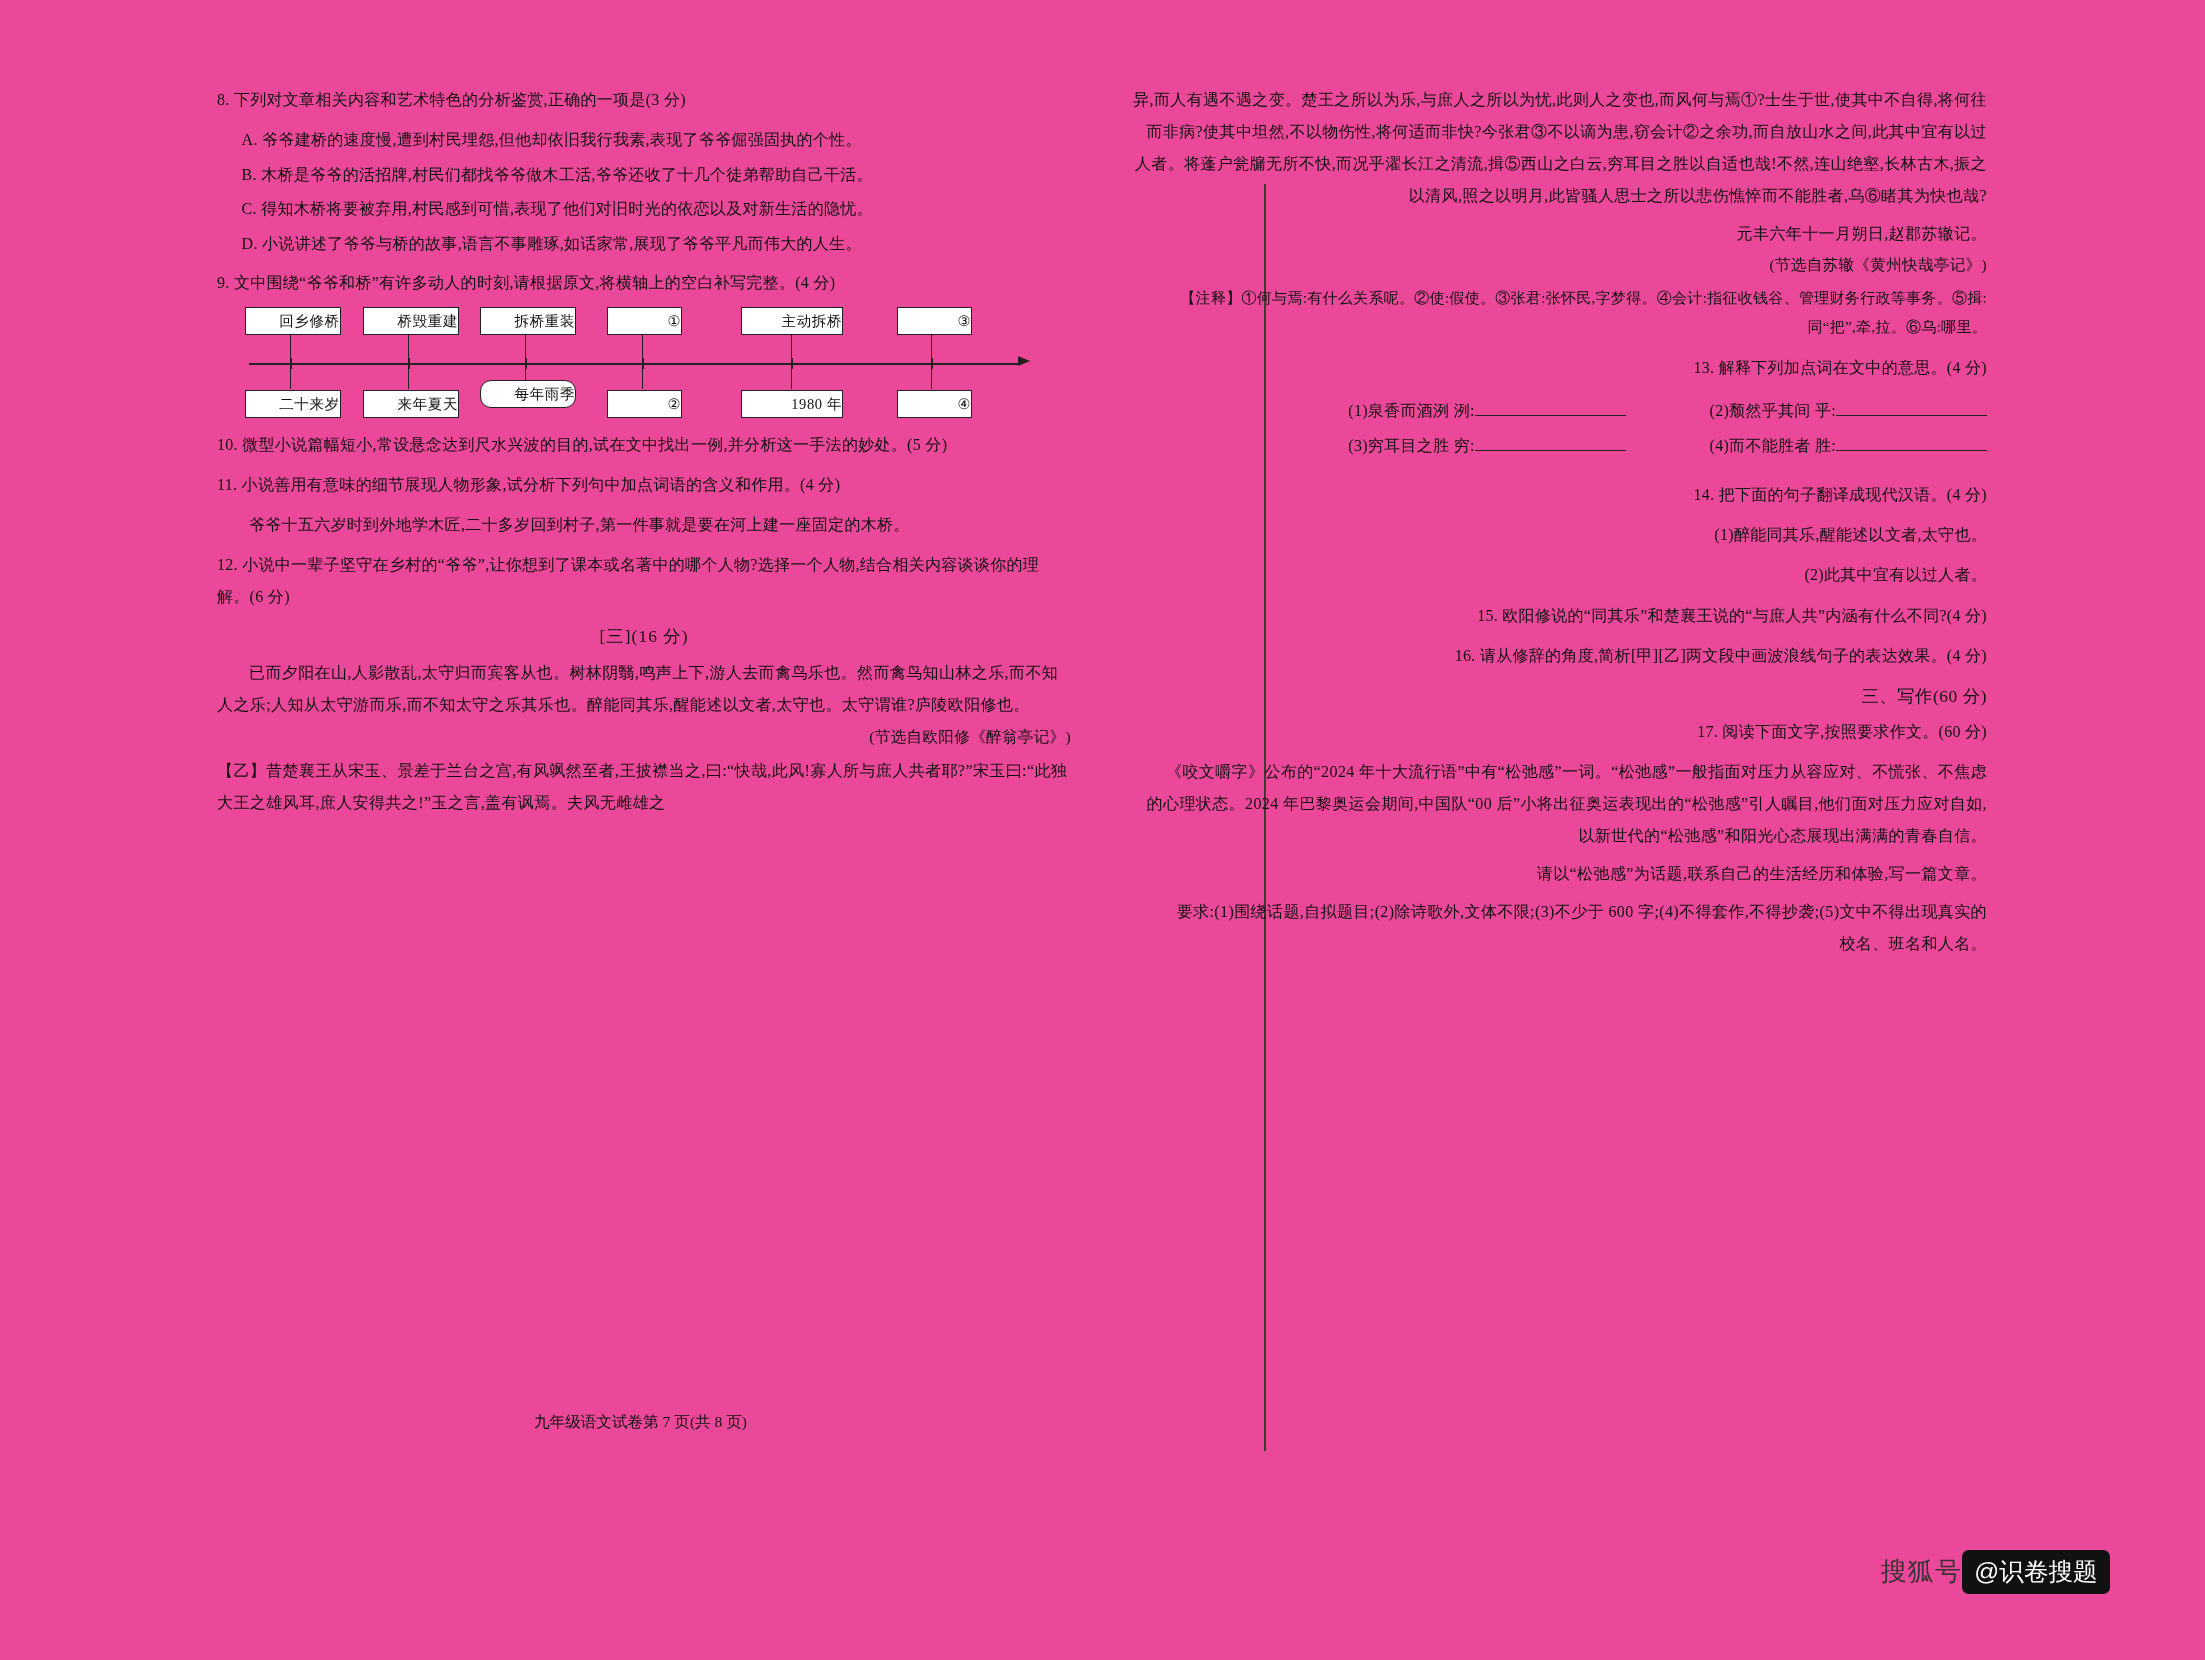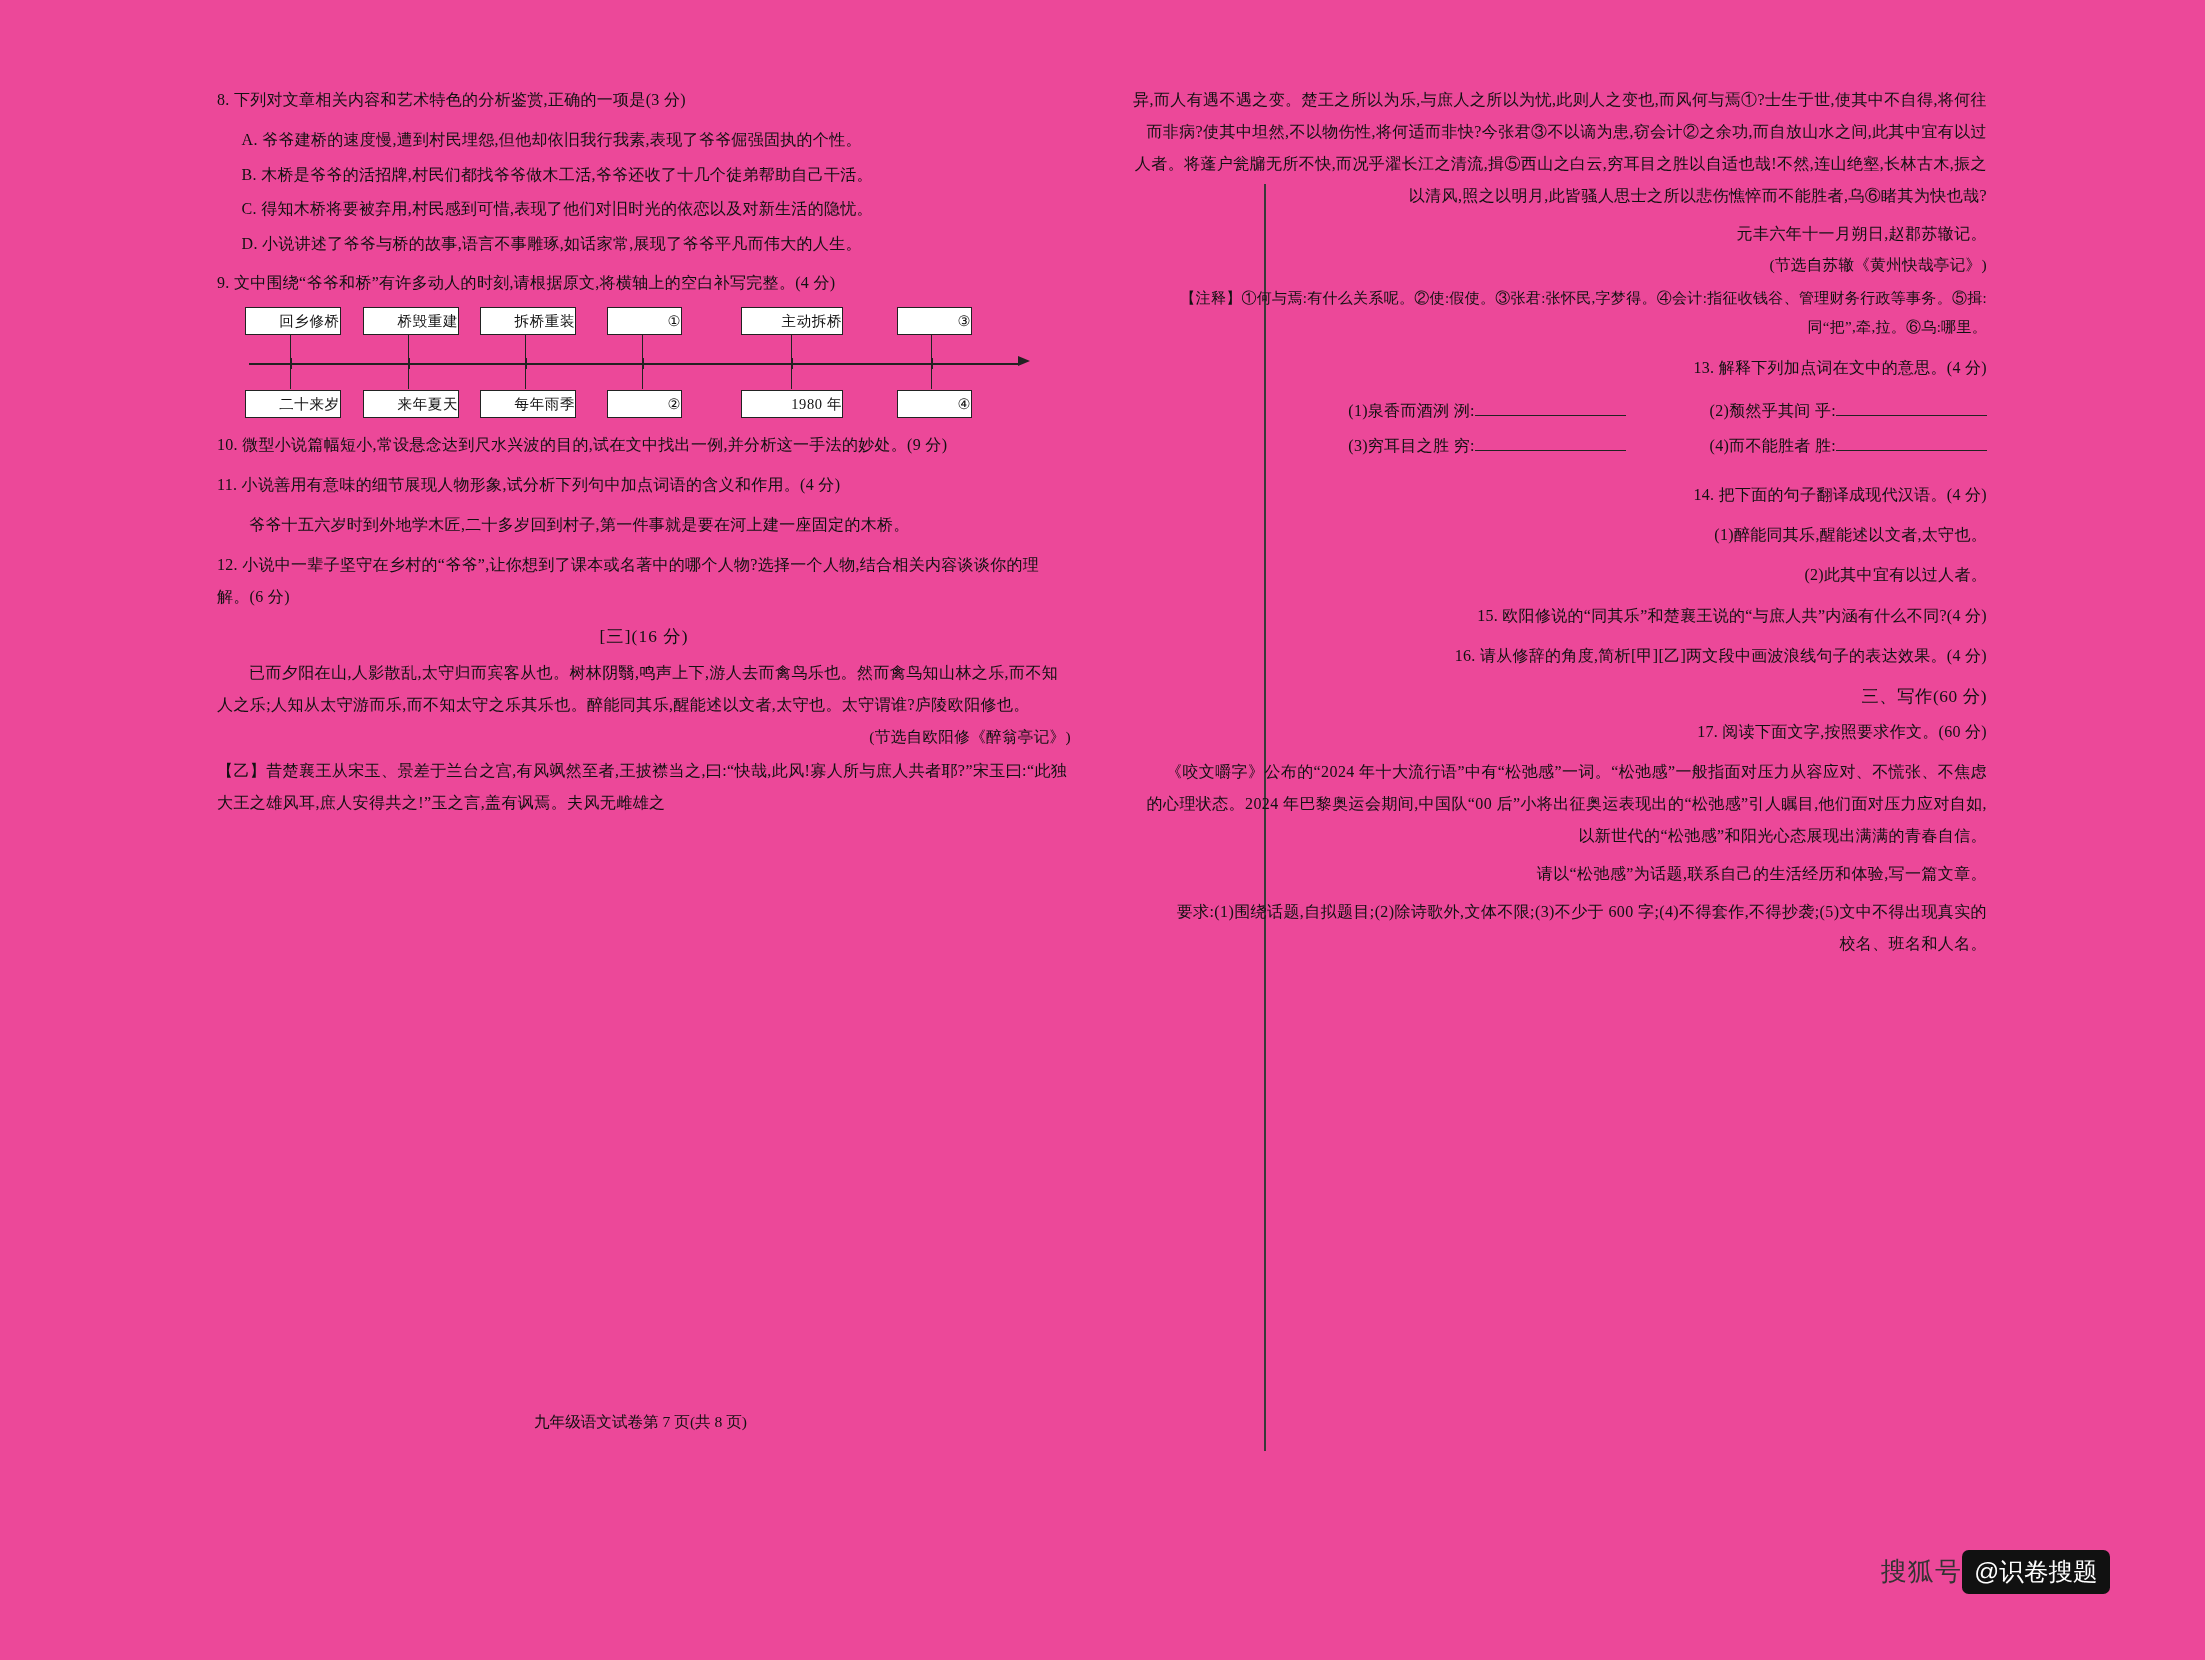--- a/index.html
+++ b/index.html
@@ -199,27 +199,27 @@
 
         <div class="box" style="left:5.6px;top:0px;width:94px;">回乡修桥</div>
         <div class="box" style="left:124px;top:0px;width:94px;">桥毁重建</div>
         <div class="box" style="left:241px;top:0px;width:94px;">拆桥重装</div>
         <div class="box" style="left:368px;top:0px;width:73px;">①</div>
         <div class="box" style="left:502px;top:0px;width:100px;">主动拆桥</div>
         <div class="box" style="left:658px;top:0px;width:73px;">③</div>
 
         <div class="box" style="left:5.6px;top:83px;width:94px;">二十来岁</div>
         <div class="box" style="left:124px;top:83px;width:94px;">来年夏天</div>
-        <div class="box" style="left:241px;top:83px;width:94px;">每年雨季</div>
+        <div class="box" style="left:241px;top:73px;width:94px;border-radius:11px;">每年雨季</div>
         <div class="box" style="left:368px;top:83px;width:73px;">②</div>
         <div class="box" style="left:502px;top:83px;width:100px;">1980 年</div>
         <div class="box" style="left:658px;top:83px;width:73px;">④</div>
       </div>
 
-      <div class="q">10. 微型小说篇幅短小,常设悬念达到尺水兴波的目的,试在文中找出一例,并分析这一手法的妙处。(9 分)</div>
+      <div class="q">10. 微型小说篇幅短小,常设悬念达到尺水兴波的目的,试在文中找出一例,并分析这一手法的妙处。(5 分)</div>
 
       <div class="q">11. 小说善用有意味的细节展现人物形象,试分析下列句中加点词语的含义和作用。(4 分)</div>
       <div class="q indent">爷爷十五六岁时到外地学木匠,二十多岁回到村子,第一件事就是要在河上建一座固定的木桥。</div>
 
       <div class="q">12. 小说中一辈子坚守在乡村的“爷爷”,让你想到了课本或名著中的哪个人物?选择一个人物,结合相关内容谈谈你的理解。(6 分)</div>
 
       <div class="section-title">[三](16 分)</div>
 
       <div class="passage">已而夕阳在山,人影散乱,太守归而宾客从也。树林阴翳,鸣声上下,游人去而禽鸟乐也。然而禽鸟知山林之乐,而不知人之乐;人知从太守游而乐,而不知太守之乐其乐也。醉能同其乐,醒能述以文者,太守也。太守谓谁?庐陵欧阳修也。</div>
       <div class="src">(节选自欧阳修《醉翁亭记》)</div>

